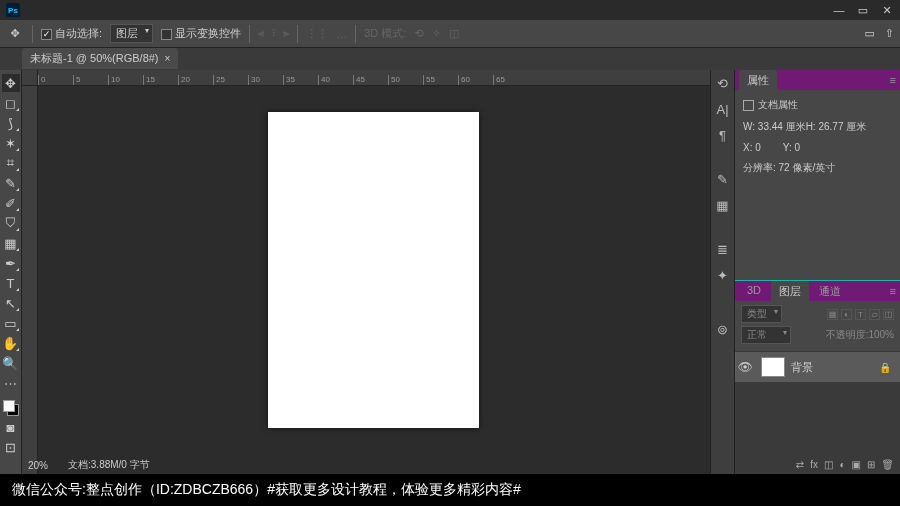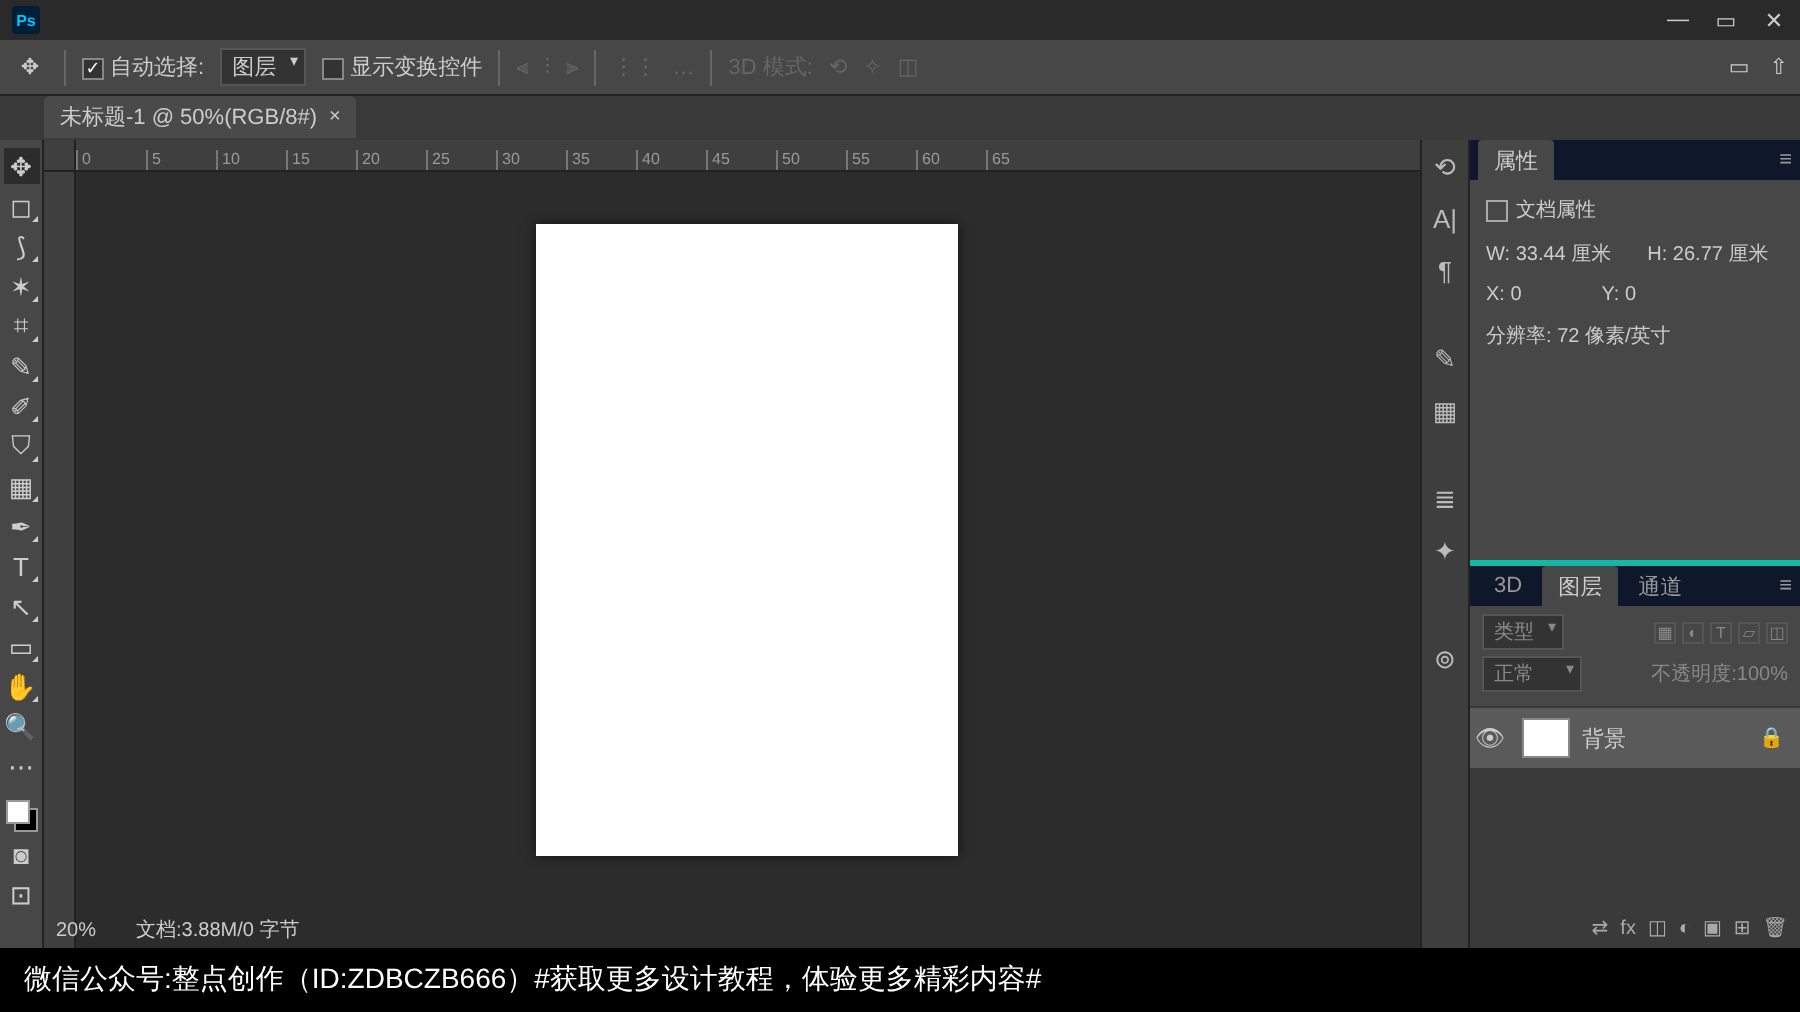--- a/index.html
+++ b/index.html
@@ -34,28 +34,28 @@
 .ruler-h{position:absolute;top:0;left:16px;right:0;height:16px;background:#3f3f3f;border-bottom:1px solid #222;font-size:8px;color:#999;display:flex;align-items:flex-end;overflow:hidden}
 .ruler-h span{width:35px;text-align:left;padding-left:2px;border-left:1px solid #777;height:10px}
 .ruler-v{position:absolute;top:16px;left:0;bottom:0;width:16px;background:#3f3f3f;border-right:1px solid #222}
 .rc{position:absolute;top:0;left:0;width:16px;height:16px;background:#3f3f3f;border-right:1px solid #222;border-bottom:1px solid #222}
 .canvas{position:absolute;left:246px;top:42px;width:211px;height:316px;background:#fff;box-shadow:0 0 6px rgba(0,0,0,.6)}
 .rpanels{width:190px;background:#474747;border-left:1px solid #222;display:flex}
 .rstrip{width:24px;background:#3e3e3e;border-right:1px solid #222;padding-top:4px;display:flex;flex-direction:column;align-items:center;gap:8px}
 .ric{width:18px;height:18px;display:flex;align-items:center;justify-content:center;font-size:13px;color:#bbb;cursor:pointer}
 .rbody{flex:1;display:flex;flex-direction:column}
 .panel{background:#474747}
-.ptabs{height:20px;background:#0f172a;display:flex;align-items:center;padding:0 4px;position:relative}
+.ptabs{height:20px;background:#701a75;display:flex;align-items:flex-start;padding:0 4px;position:relative}
 .ptab{padding:3px 8px;font-size:11px;background:#474747;border-top-left-radius:2px;border-top-right-radius:2px;margin-right:2px;cursor:pointer}
 .ptab.ina{background:transparent;color:#999}
 .pmenu{position:absolute;right:4px;top:4px;font-size:11px;color:#999;cursor:pointer}
 .props{padding:8px;font-size:10px;color:#ccc;height:190px}
-.props .row{margin-bottom:8px;display:flex;gap:18px}
+.props .row{margin-bottom:8px;display:flex;}
 .props .docico{display:inline-block;width:11px;height:11px;border:1px solid #aaa;margin-right:4px;vertical-align:middle}
-.layerspanel{flex:1;display:flex;flex-direction:column;border-top:3px solid #14b8a6}
+.layerspanel{flex:1;display:flex;flex-direction:column;border-top:1px solid #14b8a6}
 .lopts{padding:4px 6px;font-size:10px;color:#888}
 .lopts .row{display:flex;align-items:center;gap:4px;margin-bottom:3px;justify-content:space-between}
 .lopts .mini{display:flex;gap:3px}
 .lopts .mini span{width:11px;height:11px;border:1px solid #555;display:flex;align-items:center;justify-content:center;font-size:8px}
 .layers{flex:1;background:#3a3a3a;overflow:auto}
 .layer{display:flex;align-items:center;height:30px;background:#5a5a5a;margin:1px 0}
 .eye{width:20px;text-align:center;font-size:12px}
 .thumb{width:24px;height:20px;background:#fff;border:1px solid #888;margin:0 6px}
 .lname{font-size:11px}
 .lock{margin-left:auto;margin-right:8px;font-size:10px}

